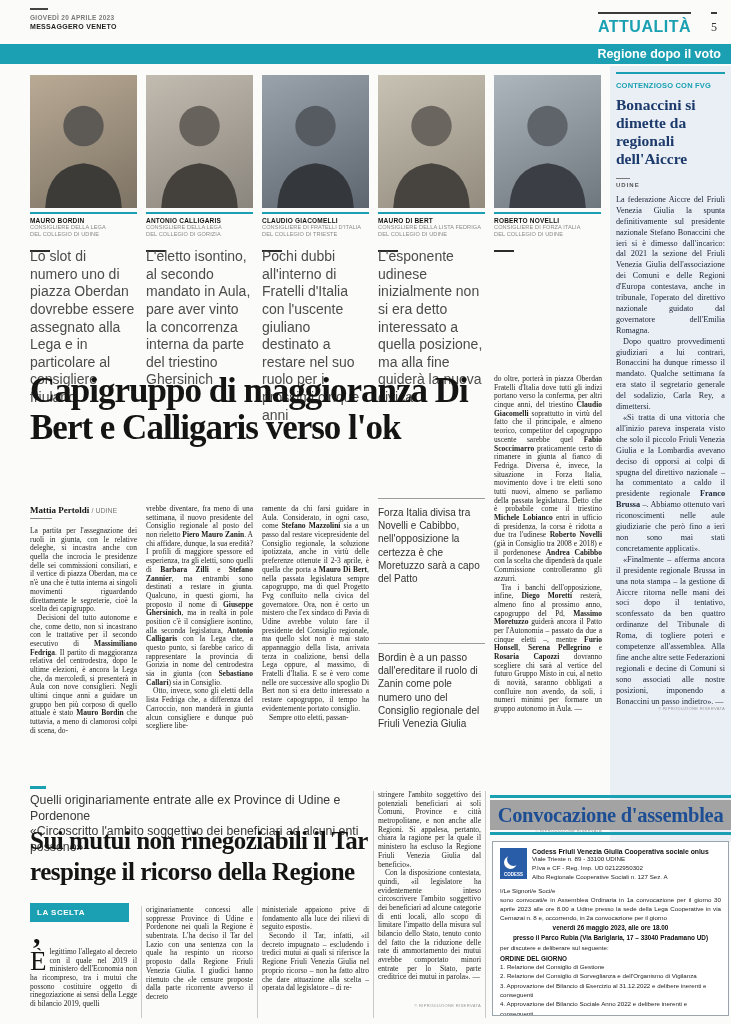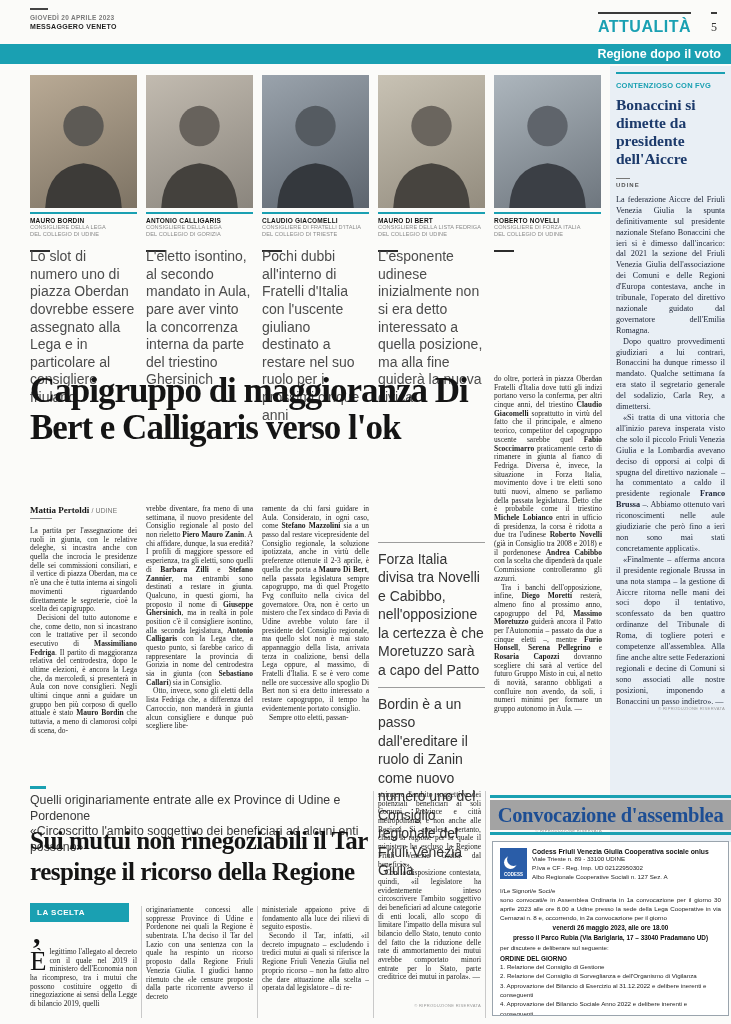--- a/index.html
+++ b/index.html
@@ -28,21 +28,21 @@
   .blurb{top:248px;width:107px;font-size:14px;line-height:1.26;color:#4c4c4c;}
   
   .headline{left:30px;top:372px;width:460px;font-family:"Liberation Serif",serif;font-weight:bold;font-size:35px;line-height:1.06;letter-spacing:-1px;color:#141414;}
   .subhead{left:30px;top:456px;width:460px;font-size:14.5px;line-height:1.3;color:#555;}
   .byline{left:30px;top:505px;width:107px;font-family:"Liberation Serif",serif;font-size:9px;color:#141414;}
   .byline b{font-weight:bold;text-align:right;}
   .byline .pl{font-size:7px;color:#777;font-family:"Liberation Sans",sans-serif;}
   .byrule{left:30px;top:518px;width:22px;height:1px;background:#888;}
   .bodycol{width:107px;font-family:"Liberation Serif",serif;font-size:7.5px;line-height:1.16;text-align:justify;color:#1d1d1d;overflow:hidden;}
   .bodycol .ind{display:inline-block;width:7px;}
-  .quote{left:378px;width:107px;border-top:1px solid #9c9c9c;padding-top:7px;font-size:14px;line-height:1.32;color:#333;margin-top:44px;}
+  .quote{left:378px;width:107px;border-top:1px solid #9c9c9c;padding-top:7px;font-size:10px;line-height:1.32;color:#333;}
   .endmark{font-size:6px;transform:scale(.68);transform-origin:right top;color:#999;text-align:right;letter-spacing:.5px;}
   
   .sidebar{left:610px;top:66px;width:121px;height:776px;background:#e9eff5;box-sizing:border-box;padding:6px 6px 4px 6px;overflow:hidden;}
   .sb-rule{width:109px;height:2px;background:#1aa0b2;}
   .sb-kicker{margin-top:7px;font-size:7.5px;font-weight:bold;color:#1aa0b2;letter-spacing:.2px;}
   .sb-head{margin-top:6px;font-family:"Liberation Serif",serif;font-weight:bold;font-size:15.5px;line-height:1.16;color:#1c3a6b;}
   .sb-place-rule{margin-top:10px;width:14px;height:1px;background:#777;}
   .sb-place{margin-top:3px;font-size:6px;font-weight:bold;color:#555;letter-spacing:1px;}
   .sb-body{margin-top:7px;font-family:"Liberation Serif",serif;font-size:8.2px;line-height:1.33;text-align:justify;color:#20283a;}
   .sb-body .ind{display:inline-block;width:7px;}
@@ -151,29 +151,29 @@
 
   <div class="abs headline">Capigruppo di maggioranza Di Bert e Calligaris verso l'ok</div>
   <div class="abs byline"><b>Mattia Pertoldi</b> <span class="pl">/ <span>UDINE</span></span></div>
   <div class="abs byrule"></div>
 
   <div class="abs bodycol" style="left:30px;top:527px;height:310px">La partita per l'assegnazione dei ruoli in giunta, con le relative deleghe, si incastra anche con quella che incrocia le presidenze delle sei commissioni consiliari, e il vertice di piazza Oberdan, ma ce n'è una che è tutta interna ai singoli movimenti riguardando direttamente le segreterie, cioè la scelta dei capigruppo.<br><span class="ind"></span>Decisioni del tutto autonome e che, come detto, non si incastrano con le trattative per il secondo esecutivo di <b>Massimiliano Fedriga</b>. Il partito di maggioranza relativa del centrodestra, dopo le ultime elezioni, è ancora la Lega che, da mercoledì, si presenterà in Aula con nove consiglieri. Negli ultimi cinque anni a guidare un gruppo ben più corposo di quello attuale è stato <b>Mauro Bordin</b> che tuttavia, a meno di clamorosi colpi di scena, do-</div>
   <div class="abs bodycol" style="left:146px;top:505px;height:332px">vrebbe diventare, fra meno di una settimana, il nuovo presidente del Consiglio regionale al posto del non rieletto <b>Piero Mauro Zanin</b>. A chi affidare, dunque, la sua eredità? I profili di maggiore spessore ed esperienza, tra gli eletti, sono quelli di <b>Barbara Zilli</b> e <b>Stefano Zannier</b>, ma entrambi sono destinati a restare in giunta. Qualcuno, in questi giorni, ha proposto il nome di <b>Giuseppe Ghersinich</b>, ma in realtà in pole position c'è il consigliere isontino, alla seconda legislatura, <b>Antonio Calligaris</b> con la Lega che, a questo punto, si farebbe carico di rappresentare la provincia di Gorizia in nome del centrodestra sia in giunta (con <b>Sebastiano Callari</b>) sia in Consiglio.<br><span class="ind"></span>Otto, invece, sono gli eletti della lista Fedriga che, a differenza del Carroccio, non manderà in giunta alcun consigliere e dunque può scegliere libe-</div>
   <div class="abs bodycol" style="left:262px;top:505px;height:332px">ramente da chi farsi guidare in Aula. Considerato, in ogni caso, come <b>Stefano Mazzolini</b> sia a un passo dal restare vicepresidente del Consiglio regionale, la soluzione ipotizzata, anche in virtù delle preferenze ottenute il 2-3 aprile, è quella che porta a <b>Mauro Di Bert</b>, nella passata legislatura sempre capogruppo, ma di quel Progetto Fvg confluito nella civica del governatore. Ora, non è certo un mistero che l'ex sindaco di Pavia di Udine avrebbe voluto fare il presidente del Consiglio regionale, ma quello slot non è mai stato appannaggio della lista, arrivata terza in coalizione, bensì della Lega oppure, al massimo, di Fratelli d'Italia. E se è vero come nelle ore successive allo spoglio Di Bert non si era detto interessato a restare capogruppo, il tempo ha evidentemente portato consiglio.<br><span class="ind"></span>Sempre otto eletti, passan-</div>
 
   <div class="abs quote" style="top:498px">Forza Italia divisa tra Novelli e Cabibbo, nell'opposizione la certezza è che Moretuzzo sarà a capo del Patto</div>
-  <div class="abs quote" style="top:643px">Bordin è a un passo dall'ereditare il ruolo di Zanin come nuovo numero uno del Consiglio regionale del Friuli Venezia Giulia</div>
+  <div class="abs quote" style="top:643px">Bordin è a un passo dall'ereditare il ruolo di Zanin come pole numero uno del Consiglio regionale del Friuli Venezia Giulia</div>
 
   <div class="abs bodycol" style="left:494px;top:375px;width:108px;height:452px">do oltre, porterà in piazza Oberdan Fratelli d'Italia dove tutti gli indizi portano verso la conferma, per altri cinque anni, del triestino <b>Claudio Giacomelli</b> soprattutto in virtù del fatto che il principale, e almeno teorico, competitor del capogruppo uscente sarebbe quel <b>Fabio Scoccimarro</b> praticamente certo di rimanere in giunta al fianco di Fedriga. Diversa è, invece, la situazione in Forza Italia, movimento dove i tre eletti sono tutti nuovi, almeno se parliamo della passata legislatura. Detto che è probabile come il triestino <b>Michele Lobianco</b> entri in ufficio di presidenza, la corsa è ridotta a due tra l'udinese <b>Roberto Novelli</b> (già in Consiglio tra 2008 e 2018) e il pordenonese <b>Andrea Cabibbo</b> con la scelta che dipenderà da quale Commissione controlleranno gli azzurri.<br><span class="ind"></span>Tra i banchi dell'opposizione, infine, <b>Diego Moretti</b> resterà, almeno fino al prossimo anno, capogruppo del Pd, <b>Massimo Moretuzzo</b> guiderà ancora il Patto per l'Autonomia – passato da due a cinque eletti –, mentre <b>Furio Honsell</b>, <b>Serena Pellegrino</b> e <b>Rosaria Capozzi</b> dovranno scegliere chi sarà al vertice del futuro Gruppo Misto in cui, al netto di novità, saranno obbligati a confluire non avendo, da soli, i numeri minimi per formare un gruppo autonomo in Aula. —</div>
   <div class="abs endmark" style="left:494px;top:829px;width:108px">© RIPRODUZIONE RISERVATA</div>
 
   <div class="abs sidebar">
     <div class="sb-rule"></div>
     <div class="sb-kicker">CONTENZIOSO CON FVG</div>
-    <div class="sb-head">Bonaccini si dimette da presidente dell'Aiccre</div>
+    <div class="sb-head">Bonaccini si dimette da regionali dell'Aiccre</div>
     <div class="sb-place-rule"></div>
     <div class="sb-place">UDINE</div>
     <div class="sb-body">La federazione Aiccre del Friuli Venezia Giulia la spunta definitivamente sul presidente nazionale Stefano Bonaccini che ieri si è dimesso dall'incarico: dal 2021 la sezione del Friuli Venezia Giulia dell'associazione dei Comuni e delle Regioni d'Europa contestava, anche in tribunale, l'operato del direttivo nazionale guidato dal governatore dell'Emilia Romagna.<br><span class="ind"></span>Dopo quattro provvedimenti giudiziari a lui contrari, Bonaccini ha dunque rimesso il mandato. Qualche settimana fa era stato il segretario generale del sodalizio, Carla Rey, a dimettersi.<br><span class="ind"></span>«Si tratta di una vittoria che all'inizio pareva insperata visto che solo il piccolo Friuli Venezia Giulia e la Lombardia avevano deciso di opporsi ai colpi di spugna del direttivo nazionale – ha commentato a caldo il presidente regionale <b>Franco Brussa</b> –. Abbiamo ottenuto vari riconoscimenti nelle aule giudiziarie che però fino a ieri non sono mai stati concretamente applicati».<br><span class="ind"></span>«Finalmente – afferma ancora il presidente regionale Brussa in una nota stampa – la gestione di Aiccre ritorna nelle mani dei soci dopo il tentativo, sconfessato da ben quattro ordinanze del Tribunale di Roma, di togliere poteri e competenze all'assemblea. Alla fine anche altre sette Federazioni regionali e decine di Comuni si sono associati alle nostre posizioni, imponendo a Bonaccini un passo indietro». —</div>
     <div class="endmark">© RIPRODUZIONE RISERVATA</div>
   </div>
 
   <div class="abs tl-dash"></div>
   <div class="abs eyebrow">
     <div>Quelli originariamente entrate alle ex Province di Udine e Pordenone</div>
     <div>«Circoscritto l'ambito soggettivo dei beneficiari ad alcuni enti possono»</div>

